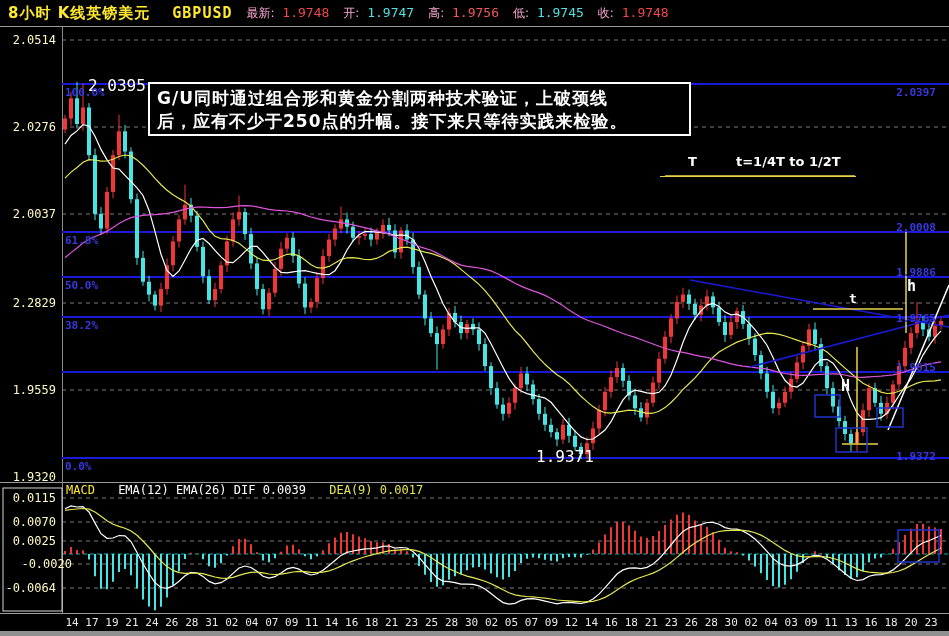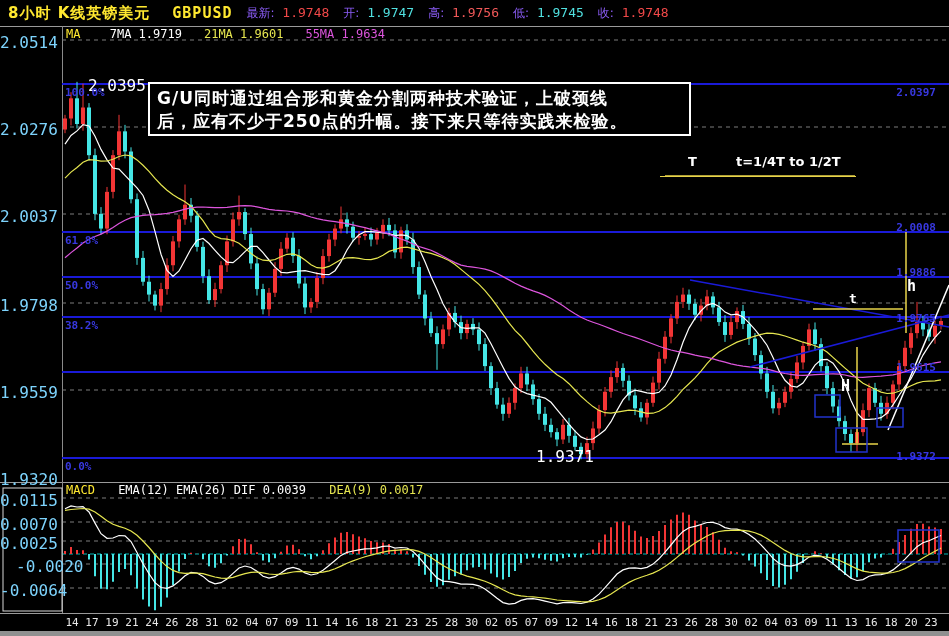--- a/index.html
+++ b/index.html
@@ -5,30 +5,30 @@
   html,body{margin:0;padding:0;background:#000;}
   .screen{position:relative;width:949px;height:636px;background:#000;overflow:hidden;
           font-family:"DejaVu Sans Mono",monospace;color:#ddd;}
   
   .topbar{position:absolute;left:0;top:0;width:949px;height:26px;display:flex;align-items:center;
           font-size:13px;white-space:nowrap;}
   .topbar .title{color:#ffe830;font-weight:bold;font-size:15px;margin-left:8px;letter-spacing:1px;
                  font-family:"DejaVu Sans",sans-serif;}
   .topbar .symbol{color:#ffe830;font-weight:bold;font-size:15px;margin-left:22px;letter-spacing:1px;}
   .qfield{margin-left:14px;color:#eee;}
-  .qfield .lab{color:#8b5cf6;font-family:"DejaVu Sans",sans-serif;font-size:12px;}
+  .qfield .lab{color:#f9a8d4;font-family:"DejaVu Sans",sans-serif;font-size:12px;}
   .hline{position:absolute;left:0;width:949px;height:1px;background:#9a9a9a;}
   .vline{position:absolute;width:1px;background:#8a8a8a;}
   
   .ma-legend{position:absolute;left:66px;top:27px;font-size:12px;white-space:nowrap;z-index:4;}
   .ma-legend span{margin-right:22px;}
   .macd-legend{position:absolute;left:66px;top:483px;font-size:12px;white-space:nowrap;z-index:4;}
   .macd-legend span{margin-right:16px;}
   
-  .axis-label{position:absolute;width:56px;text-align:right;font-size:16px;color:#7dd3fc;z-index:3;}
+  .axis-label{position:absolute;width:56px;text-align:right;font-size:12px;color:#fef9c3;z-index:3;}
   
   .lbl{position:absolute;z-index:4;white-space:nowrap;}
   .lbl-white{color:#fff;font-size:16px;}
   .lbl-blue{color:#3838e0;font-size:11px;font-weight:bold;}
   .lbl-blue-r{color:#3838e0;font-size:11px;font-weight:bold;transform:translateX(-100%);}
   .lbl-white-bold{color:#fff;font-size:13px;font-weight:bold;}
   .lbl-white-big{color:#fff;font-size:15px;font-weight:bold;}
   
   .note-box{position:absolute;left:148px;top:82px;width:543px;height:54px;background:#000;
             border:2px solid #fff;box-sizing:border-box;z-index:6;padding:3px 7px;
@@ -51,24 +51,20 @@
 
 <div class="screen">
 
   <div class="topbar">
     <span class="title">8小时 K线英镑美元</span>
     <span class="symbol">GBPUSD</span>
     <span id="quote-fields"><span class="qfield"><span class="lab">最新:</span><span style="color: rgb(240, 72, 72);"> 1.9748</span></span><span class="qfield"><span class="lab">开:</span><span style="color: rgb(80, 224, 224);"> 1.9747</span></span><span class="qfield"><span class="lab">高:</span><span style="color: rgb(240, 88, 88);"> 1.9756</span></span><span class="qfield"><span class="lab">低:</span><span style="color: rgb(80, 224, 224);"> 1.9745</span></span><span class="qfield"><span class="lab">收:</span><span style="color: rgb(240, 72, 72);"> 1.9748</span></span></span>
   </div>
   <div class="hline" style="top:26px"></div>
 
-  <div class="ma-legend">
-    <span style="color:#ffe830">MA</span>
-    <span id="ma-items"><span style="color: rgb(255, 255, 255);">7MA 1.9719</span><span style="color: rgb(230, 230, 80);">21MA 1.9601</span><span style="color: rgb(221, 85, 221);">55MA 1.9634</span></span>
-  </div>
 
   <svg id="chart-svg" width="949" height="636" viewBox="0 0 949 636">
       <line x1="62" y1="40" x2="949" y2="40" stroke="#7d7d7d" stroke-width="1" stroke-dasharray="4 4"></line>
       <line x1="62" y1="127" x2="949" y2="127" stroke="#7d7d7d" stroke-width="1" stroke-dasharray="4 4"></line>
       <line x1="62" y1="214" x2="949" y2="214" stroke="#7d7d7d" stroke-width="1" stroke-dasharray="4 4"></line>
       <line x1="62" y1="303" x2="949" y2="303" stroke="#7d7d7d" stroke-width="1" stroke-dasharray="4 4"></line>
       <line x1="62" y1="390" x2="949" y2="390" stroke="#7d7d7d" stroke-width="1" stroke-dasharray="4 4"></line>
       <line x1="62" y1="498" x2="949" y2="498" stroke="#7d7d7d" stroke-width="1" stroke-dasharray="4 4"></line>
       <line x1="62" y1="522" x2="949" y2="522" stroke="#7d7d7d" stroke-width="1" stroke-dasharray="4 4"></line>
       <line x1="62" y1="541" x2="949" y2="541" stroke="#7d7d7d" stroke-width="1" stroke-dasharray="4 4"></line>
@@ -539,21 +535,21 @@
       <rect x="815" y="395" width="25" height="22" fill="none" stroke="#2233cc" stroke-width="1.5"></rect>
       <rect x="836" y="428" width="31" height="24" fill="none" stroke="#2233cc" stroke-width="1.5"></rect>
       <rect x="877" y="408" width="26" height="19" fill="none" stroke="#2233cc" stroke-width="1.5"></rect>
       <rect x="898" y="530" width="41" height="32" fill="none" stroke="#2233cc" stroke-width="1.5"></rect>
     </svg>
 
   <div id="labels-layer">
       <div class="lbl axis-label" style="left: 0px; top: 33px;">2.0514</div>
       <div class="lbl axis-label" style="left: 0px; top: 120px;">2.0276</div>
       <div class="lbl axis-label" style="left: 0px; top: 207px;">2.0037</div>
-      <div class="lbl axis-label" style="left: 0px; top: 296px;">1.9798</div>
+      <div class="lbl axis-label" style="left: 0px; top: 296px;">2.2829</div>
       <div class="lbl axis-label" style="left: 0px; top: 383px;">1.9559</div>
       <div class="lbl axis-label" style="left: 0px; top: 470px;">1.9320</div>
       <div class="lbl axis-label" style="left: 0px; top: 491px; text-align: right;">0.0115</div>
       <div class="lbl axis-label" style="left: 0px; top: 515px;">0.0070</div>
       <div class="lbl axis-label" style="left: 0px; top: 534px;">0.0025</div>
       <div class="lbl axis-label" style="left: 16px; top: 557px;">-0.0020</div>
       <div class="lbl axis-label" style="left: 0px; top: 581px;">-0.0064</div>
       <div class="lbl lbl-white" style="left: 88px; top: 76px;">2.0395</div>
       <div class="lbl lbl-white" style="left: 536px; top: 447px;">1.9371</div>
       <div class="lbl lbl-white-bold" style="left: 849px; top: 291px;">t</div>

